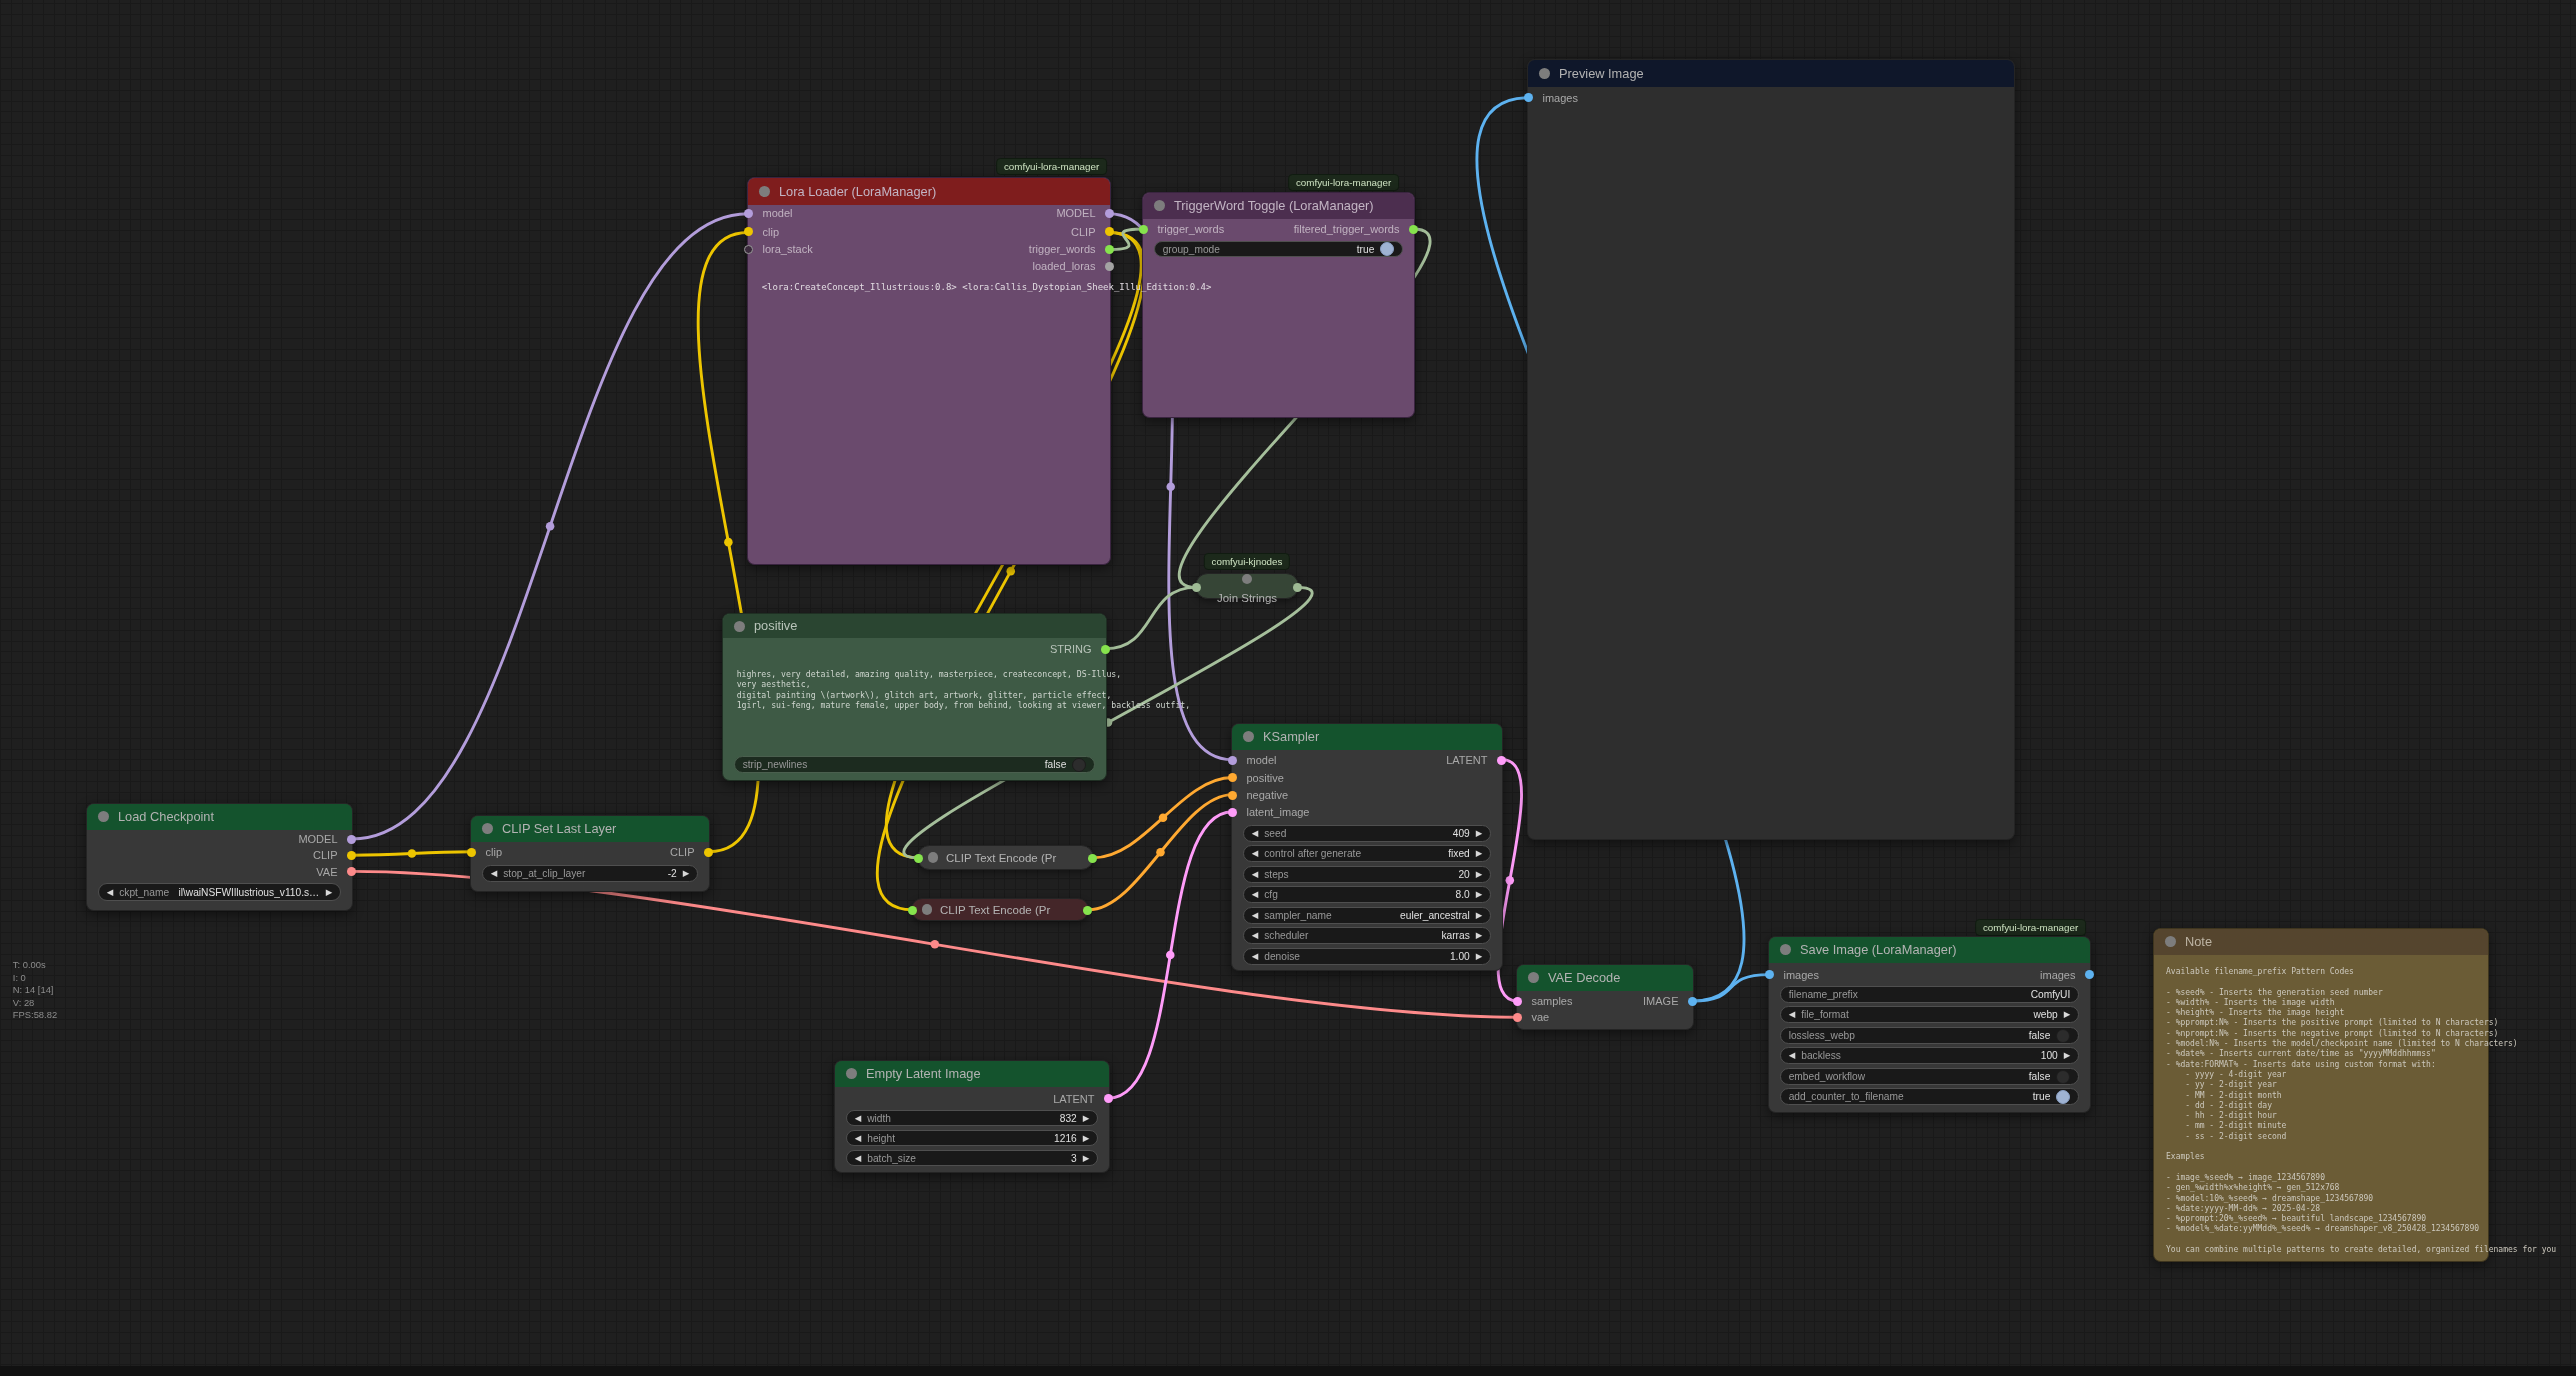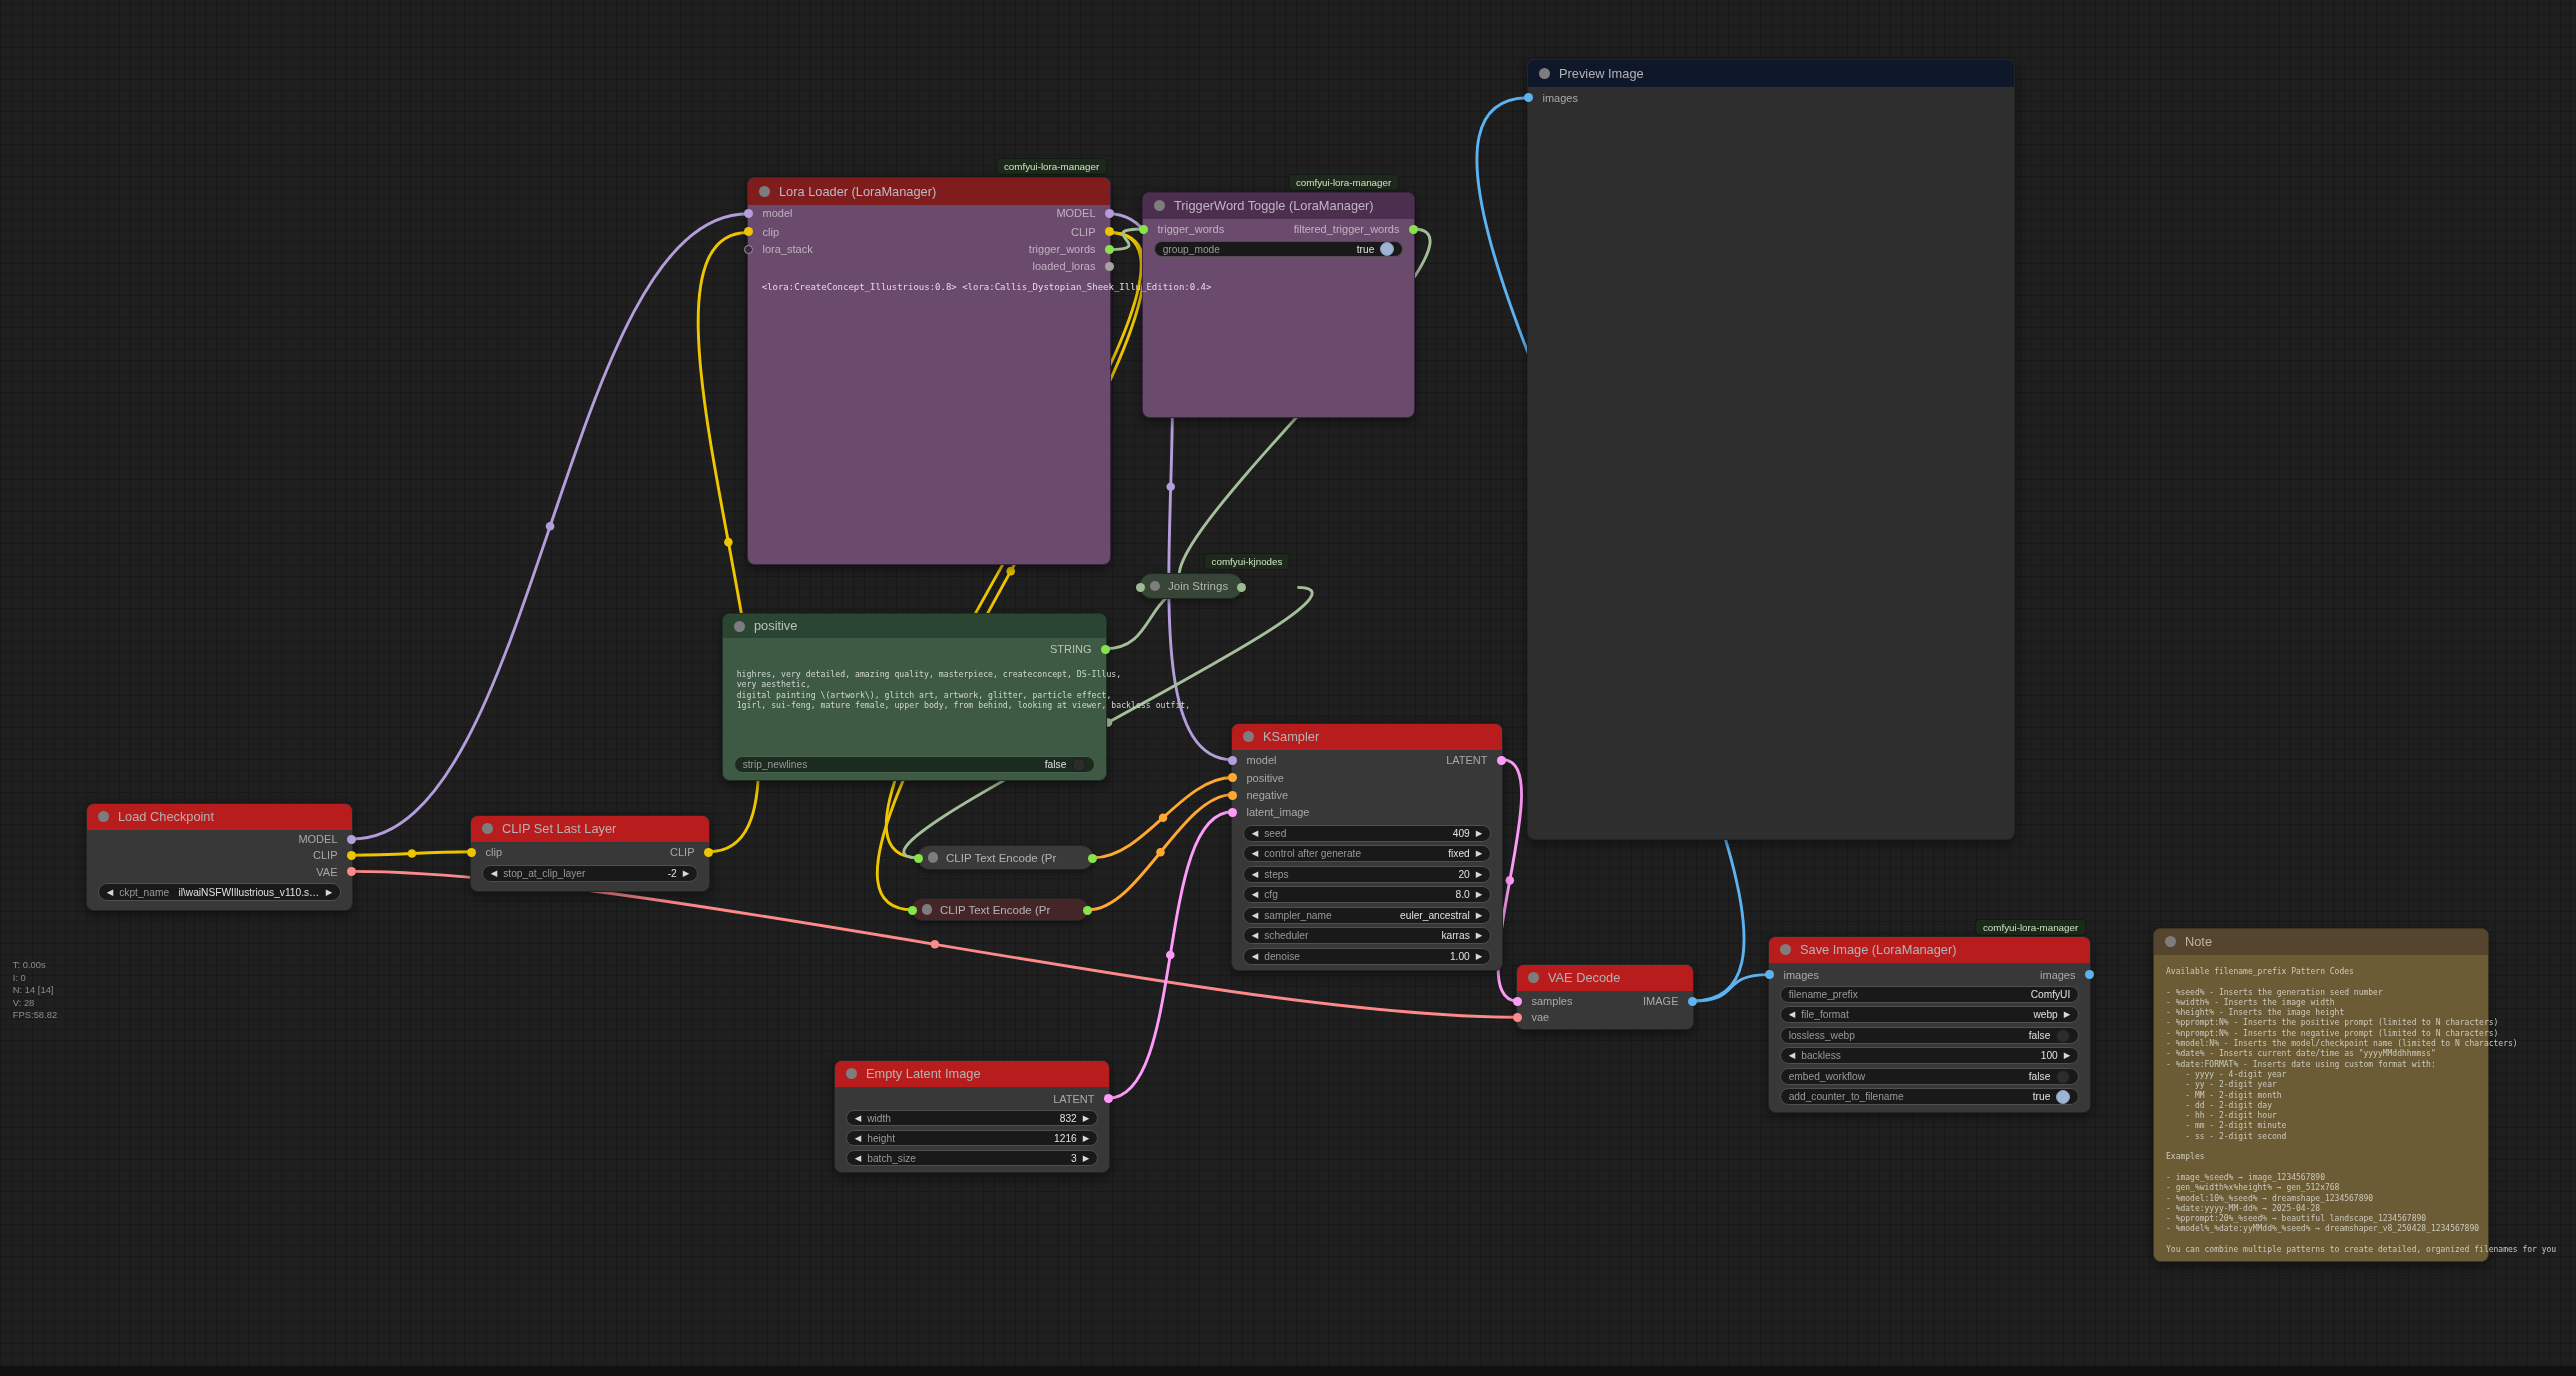--- a/index.html
+++ b/index.html
@@ -5,21 +5,21 @@
   html,body{margin:0;padding:0;background:#161616;}
   #canvas{position:relative;width:2576px;height:1376px;overflow:hidden;
     background-color:#1f1f1f;
     background-image:
       repeating-linear-gradient(0deg,#191919 0,#191919 0.9px,transparent 0.9px,transparent 10.8px),
       repeating-linear-gradient(90deg,#191919 0,#191919 0.9px,transparent 0.9px,transparent 10.8px);
     font-family:"Liberation Sans",sans-serif;}
   #wires{position:absolute;left:0;top:0;z-index:0;}
   .node{position:absolute;z-index:1;background:#383838;border:0.9px solid #242424;border-radius:7.7px;
     box-shadow:0 3.4px 10.2px rgba(0,0,0,.45);}
-  .nhead{position:absolute;left:0;right:0;top:0;height:25.6px;background:#b91c1c;border-radius:6.8px 6.8px 0 0;
+  .nhead{position:absolute;left:0;right:0;top:0;height:25.6px;background:#14532d;border-radius:6.8px 6.8px 0 0;
     color:#b3b3b3;font-size:12.8px;line-height:25.6px;padding-left:31px;white-space:nowrap;overflow:hidden;}
   .cdot{position:absolute;left:11px;top:50%;width:11px;height:11px;margin-top:-5.5px;border-radius:50%;background:#7d7d7d;}
   .dot{position:absolute;width:9.4px;height:9.4px;border-radius:50%;z-index:2;}
   .slabel{position:absolute;font-size:11px;color:#a9a9a9;height:15.4px;line-height:15.4px;white-space:nowrap;}
   .slabel.in{left:14.5px;} .slabel.out{right:14.5px;text-align:right;}
   .widget{position:absolute;left:11px;right:11px;height:17px;border:0.9px solid #4f4f4f;border-radius:9.4px;
     background:#191919;font-size:10.2px;display:flex;align-items:center;padding:0 7.7px;box-sizing:border-box;gap:6px;}
   .warr{color:#d8d8d8;font-size:8.5px;line-height:1;flex:0 0 auto;}
   .warr.l::before{content:"\25C0";} .warr.r::before{content:"\25B6";}
   .wlabel{color:#999;flex:0 0 auto;white-space:nowrap;}
@@ -148,21 +148,21 @@
 digital painting \(artwork\), glitch art, artwork, glitter, particle effect,
 1girl, sui-feng, mature female, upper body, from behind, looking at viewer, backless outfit,</pre>
     <div class="widget" style="top:142px;background:#1c2b1f;border-color:#4a5f4e">
       <span class="wlabel">strip_newlines</span>
       <span class="wval">false</span>
       <span class="wtog"></span>
     </div>
   </div>
 
   <div class="badge" style="left:1247px;top:553px;transform:translateX(-50%)">comfyui-kjnodes</div>
-  <div class="cnode" style="left:1139px;top:573px;width:104px;height:25.6px;background:#364536;">
+  <div class="cnode" style="left:1195px;top:573px;width:104px;height:25.6px;background:#364536;flex-direction:column;">
     <span class="dot" style="left:-4.3px;top:8.5px;background:#9eba94"></span>
     <span class="ccol"></span>
     <span>Join Strings</span>
     <span class="dot" style="right:-4.3px;top:8.5px;background:#9eba94"></span>
   </div>
 
   <div class="cnode" style="left:917px;top:845px;width:177px;height:25px;background:#3a3a3a;">
     <span class="dot" style="left:-4.3px;top:7.7px;background:#86e34d"></span>
     <span class="ccol"></span>
     <span>CLIP Text Encode (Pr</span>

